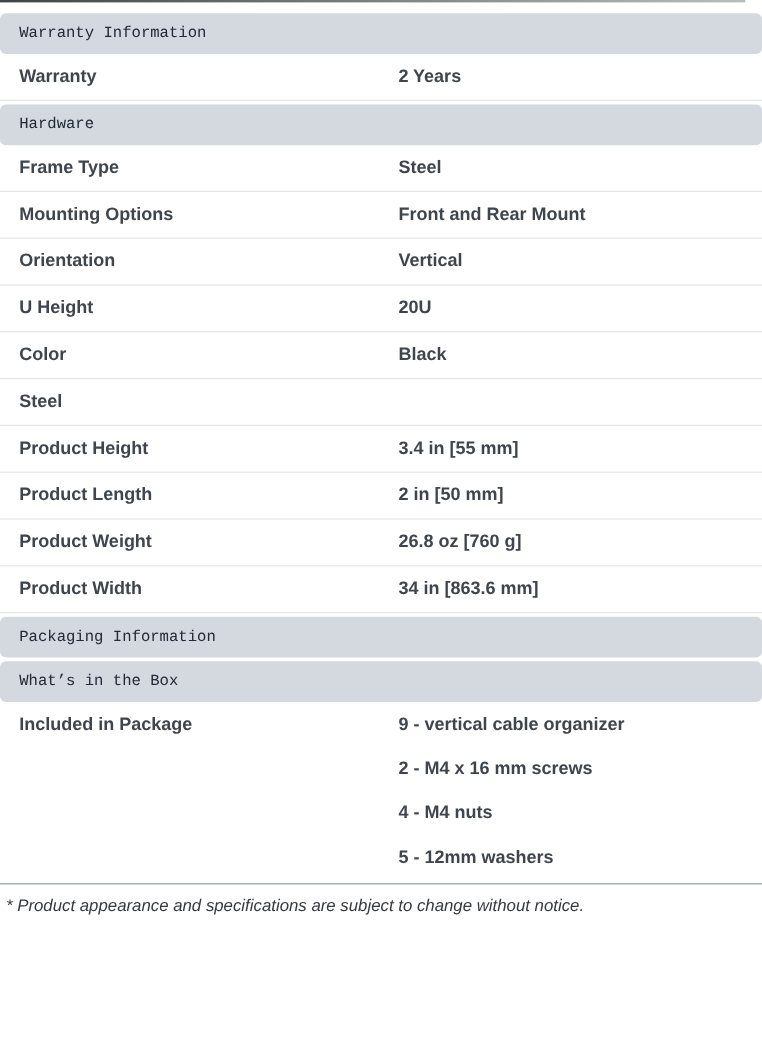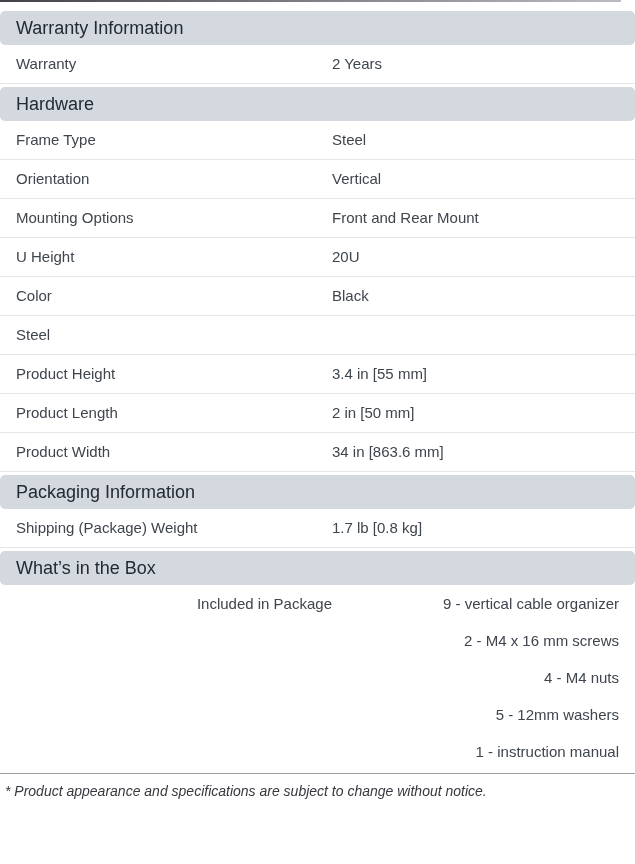--- a/index.html
+++ b/index.html
@@ -11,35 +11,37 @@
   }
   .top-rule {
     height: 2px;
     width: 621px;
     background: linear-gradient(to right, #3f4247, #b9bcc0);
   }
   .spec-table { padding-top: 6px; }
   .section-header {
     background: var(--header-bg, #d4d8df);
     color: var(--header-text, #232a33);
-    font-size: 18px;
+    font-size: 13px;
     line-height: 20px;
     padding: 7px 16px;
     border-radius: 5px;
     margin-top: 3px;
+    font-family: Liberation Mono, monospace;
   }
   .spec-row {
     display: flex;
     align-items: flex-start;
     padding: 9px 16px;
     border-bottom: 1px solid var(--row-border, #e4e5e6);
     font-size: 15px;
     line-height: 20px;
+    font-weight: bold;
   }
-  .spec-row:last-child { border-bottom: none; text-align: right; }
+  .spec-row:last-child { border-bottom: none; }
   .spec-label { width: 316px; flex-shrink: 0; }
   .spec-values { flex: 1; }
   .spec-value + .spec-value { margin-top: 17px; }
   .footnote-rule {
     height: 1px;
     background: var(--footer-border, #9b9ea1);
     margin-top: 2px;
   }
   .footnote {
     font-size: 14px;
@@ -64,29 +66,29 @@
         </div>
       </div>
       <div class="section-header">Hardware</div>
       <div class="spec-row">
         <div class="spec-label">Frame Type</div>
         <div class="spec-values">
           <div class="spec-value">Steel</div>
         </div>
       </div>
       <div class="spec-row">
+        <div class="spec-label">Mounting Options</div>
+        <div class="spec-values">
+          <div class="spec-value">Front and Rear Mount</div>
+        </div>
+      </div>
+      <div class="spec-row">
         <div class="spec-label">Orientation</div>
         <div class="spec-values">
           <div class="spec-value">Vertical</div>
-        </div>
-      </div>
-      <div class="spec-row">
-        <div class="spec-label">Mounting Options</div>
-        <div class="spec-values">
-          <div class="spec-value">Front and Rear Mount</div>
         </div>
       </div>
       <div class="spec-row">
         <div class="spec-label">U Height</div>
         <div class="spec-values">
           <div class="spec-value">20U</div>
         </div>
       </div>
       <div class="spec-row">
         <div class="spec-label">Color</div>
@@ -105,39 +107,38 @@
           <div class="spec-value">3.4 in [55 mm]</div>
         </div>
       </div>
       <div class="spec-row">
         <div class="spec-label">Product Length</div>
         <div class="spec-values">
           <div class="spec-value">2 in [50 mm]</div>
         </div>
       </div>
       <div class="spec-row">
+        <div class="spec-label">Product Weight</div>
+        <div class="spec-values">
+          <div class="spec-value">26.8 oz [760 g]</div>
+        </div>
+      </div>
+      <div class="spec-row">
         <div class="spec-label">Product Width</div>
         <div class="spec-values">
           <div class="spec-value">34 in [863.6 mm]</div>
         </div>
       </div>
       <div class="section-header">Packaging Information</div>
-      <div class="spec-row">
-        <div class="spec-label">Shipping (Package) Weight</div>
-        <div class="spec-values">
-          <div class="spec-value">1.7 lb [0.8 kg]</div>
-        </div>
-      </div>
       <div class="section-header">What’s in the Box</div>
       <div class="spec-row">
         <div class="spec-label">Included in Package</div>
         <div class="spec-values">
           <div class="spec-value">9 - vertical cable organizer</div>
           <div class="spec-value">2 - M4 x 16 mm screws</div>
           <div class="spec-value">4 - M4 nuts</div>
           <div class="spec-value">5 - 12mm washers</div>
-          <div class="spec-value">1 - instruction manual</div>
         </div>
       </div>
     </div>
   <div class="footnote-rule"></div>
   <div class="footnote">* Product appearance and specifications are subject to change without notice.</div>
 </main>
 
 </body></html>

